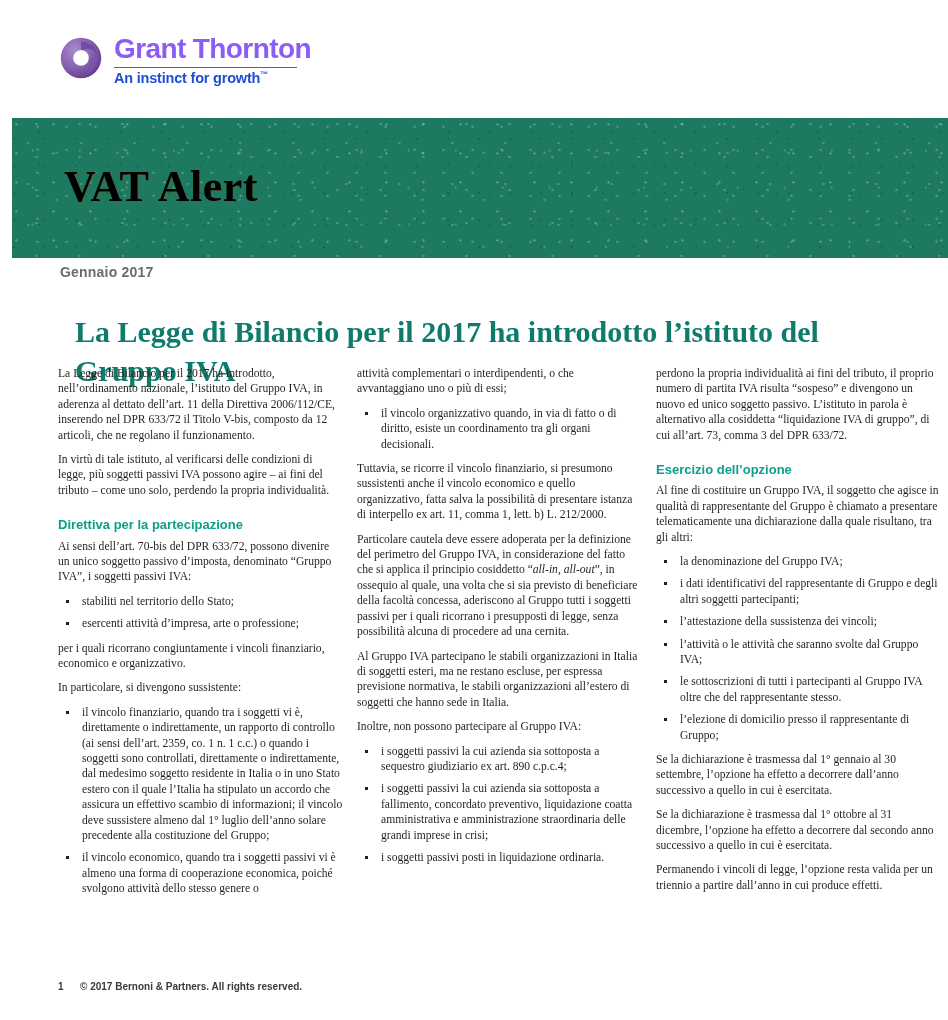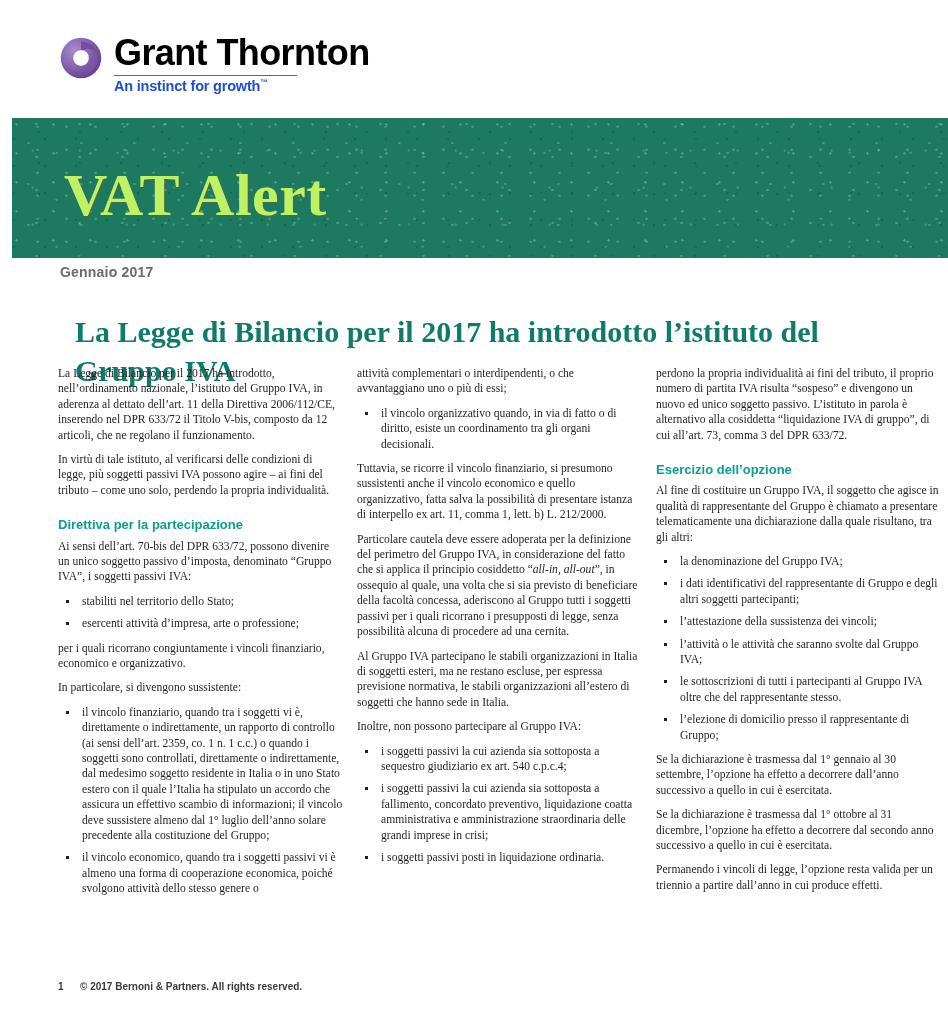--- a/index.html
+++ b/index.html
@@ -13,21 +13,21 @@
   }
   .page{position:relative;width:948px;height:1020px;background:#fff;}
 
   
   .masthead{position:absolute;left:0;top:0;width:948px;height:118px;background:#fff;}
   .logo-wrap{position:absolute;left:58px;top:33px;display:flex;align-items:flex-start;}
   .logo-mark{width:46px;height:46px;flex:none;margin-top:2px;}
   .logo-text{margin-left:10px;padding-top:2px;}
   .logo-name{
     font-family:"Liberation Sans", sans-serif;
-    font-size:36px;font-weight:700;letter-spacing:-0.6px;color:#000000;
+    font-size:28px;font-weight:700;letter-spacing:-0.6px;color:#8b5cf6;
     line-height:1.0;white-space:nowrap;
   }
   .logo-rule{height:1px;background:#7a4f9e;margin:4px 0 3px 0;width:183px;}
   .logo-tag{
     font-family:"Liberation Sans", sans-serif;
     font-size:14.5px;font-weight:700;color:#1d4ed8;letter-spacing:-0.2px;
     line-height:1.05;white-space:nowrap;
   }
   .logo-tag sup{font-size:8px;vertical-align:super;}
 
@@ -47,21 +47,21 @@
       radial-gradient(circle at 88% 38%, rgba(255,255,255,.24) 0 1px, transparent 1.4px),
       radial-gradient(circle at 44% 88%, rgba(255,255,255,.18) 0 1px, transparent 1.4px),
       radial-gradient(circle at 6%  78%, rgba(0,0,0,.16)      0 1px, transparent 1.4px),
       radial-gradient(circle at 66% 45%, rgba(0,0,0,.14)      0 1px, transparent 1.4px);
     background-size:37px 29px, 53px 41px, 43px 33px, 61px 47px, 29px 23px, 47px 37px, 31px 27px, 41px 31px;
     opacity:.9;
   }
   .banner-title{
     position:absolute;left:52px;top:43px;
     font-family:"Liberation Serif", serif;
-    font-size:60px;font-weight:700;color:#bef264;letter-spacing:0.5px;
+    font-size:44px;font-weight:700;color:#000000;letter-spacing:0.5px;
     text-shadow:1px 1px 0 rgba(120,85,35,.55);
   }
 
   
   .issue-date{
     position:absolute;left:60px;top:264px;
     font-family:"Liberation Sans", sans-serif;
     font-size:14px;font-weight:700;color:#6b6b6b;letter-spacing:.2px;
   }
   .headline{
@@ -160,21 +160,21 @@
     <div class="col">
         <p>attività complementari o interdipendenti, o che avvantaggiano uno o più di essi;</p>
         <ul>
           <li>il vincolo organizzativo quando, in via di fatto o di diritto, esiste un coordinamento tra gli organi decisionali.</li>
         </ul>
         <p>Tuttavia, se ricorre il vincolo finanziario, si presumono sussistenti anche il vincolo economico e quello organizzativo, fatta salva la possibilità di presentare istanza di interpello ex art. 11, comma 1, lett. b) L. 212/2000.</p>
         <p>Particolare cautela deve essere adoperata per la definizione del perimetro del Gruppo IVA, in considerazione del fatto che si applica il principio cosiddetto “<span class="it">all-in, all-out</span>”, in ossequio al quale, una volta che si sia previsto di beneficiare della facoltà concessa, aderiscono al Gruppo tutti i soggetti passivi per i quali ricorrano i presupposti di legge, senza possibilità alcuna di procedere ad una cernita.</p>
         <p>Al Gruppo IVA partecipano le stabili organizzazioni in Italia di soggetti esteri, ma ne restano escluse, per espressa previsione normativa, le stabili organizzazioni all’estero di soggetti che hanno sede in Italia.</p>
         <p>Inoltre, non possono partecipare al Gruppo IVA:</p>
         <ul>
-          <li>i soggetti passivi la cui azienda sia sottoposta a sequestro giudiziario ex art. 540 c.p.c.4;</li>
+          <li>i soggetti passivi la cui azienda sia sottoposta a sequestro giudiziario ex art. 890 c.p.c.4;</li>
           <li>i soggetti passivi la cui azienda sia sottoposta a fallimento, concordato preventivo, liquidazione coatta amministrativa e amministrazione straordinaria delle grandi imprese in crisi;</li>
           <li>i soggetti passivi posti in liquidazione ordinaria.</li>
         </ul>
       </div>
     <div class="col">
         <p>perdono la propria individualità ai fini del tributo, il proprio numero di partita IVA risulta “sospeso” e divengono un nuovo ed unico soggetto passivo. L’istituto in parola è alternativo alla cosiddetta “liquidazione IVA di gruppo”, di cui all’art. 73, comma 3 del DPR 633/72.</p>
         <div class="sub">Esercizio dell’opzione</div>
         <p>Al fine di costituire un Gruppo IVA, il soggetto che agisce in qualità di rappresentante del Gruppo è chiamato a presentare telematicamente una dichiarazione dalla quale risultano, tra gli altri:</p>
         <ul>
           <li>la denominazione del Gruppo IVA;</li>

